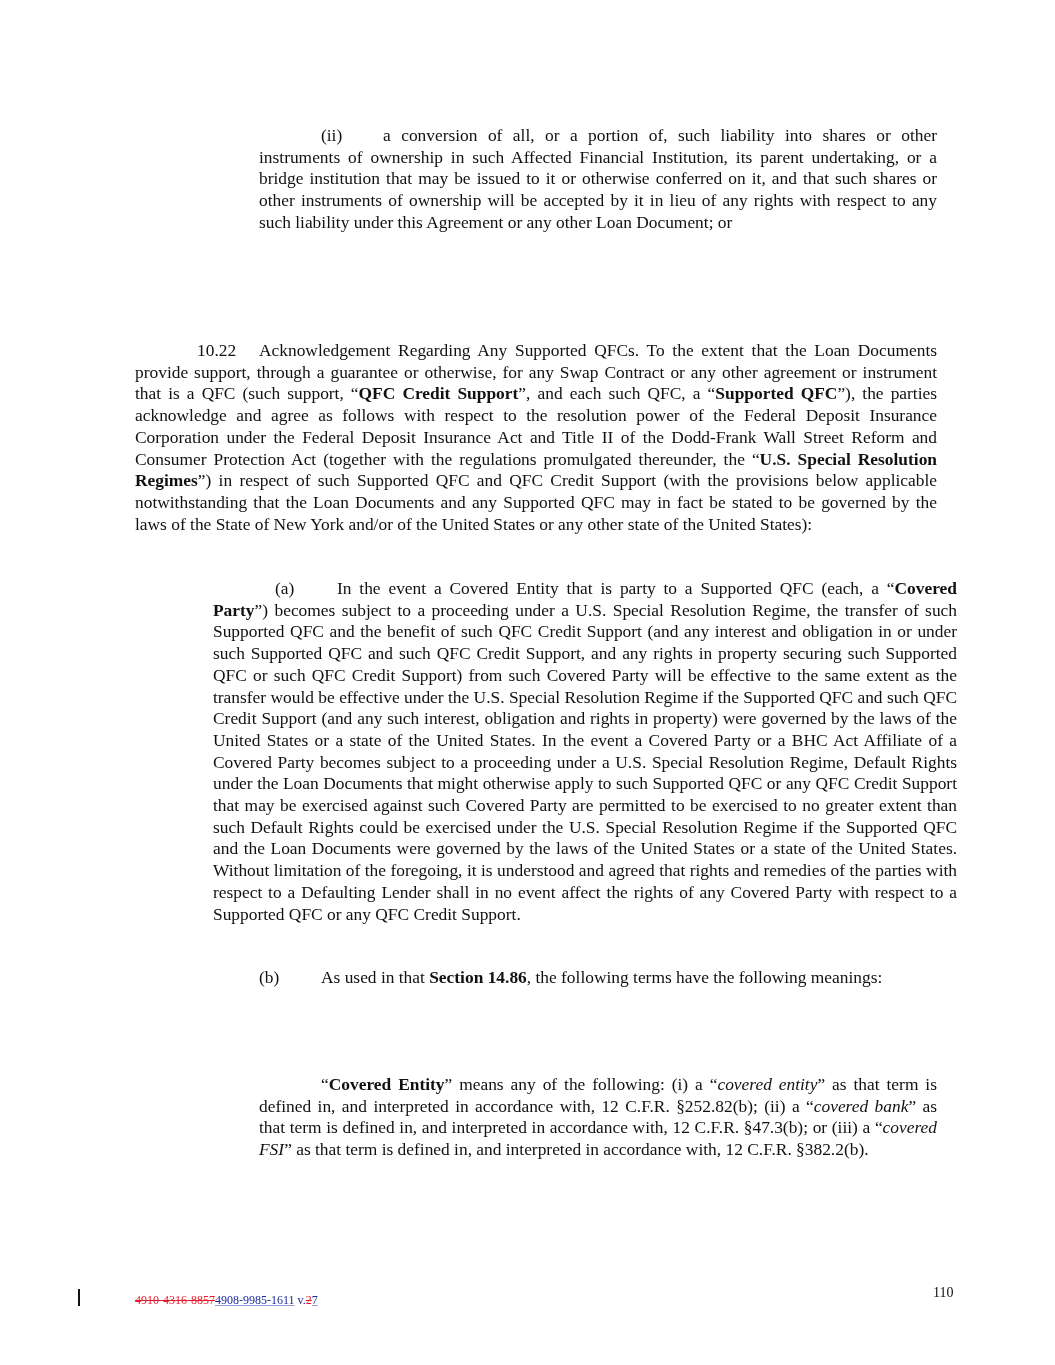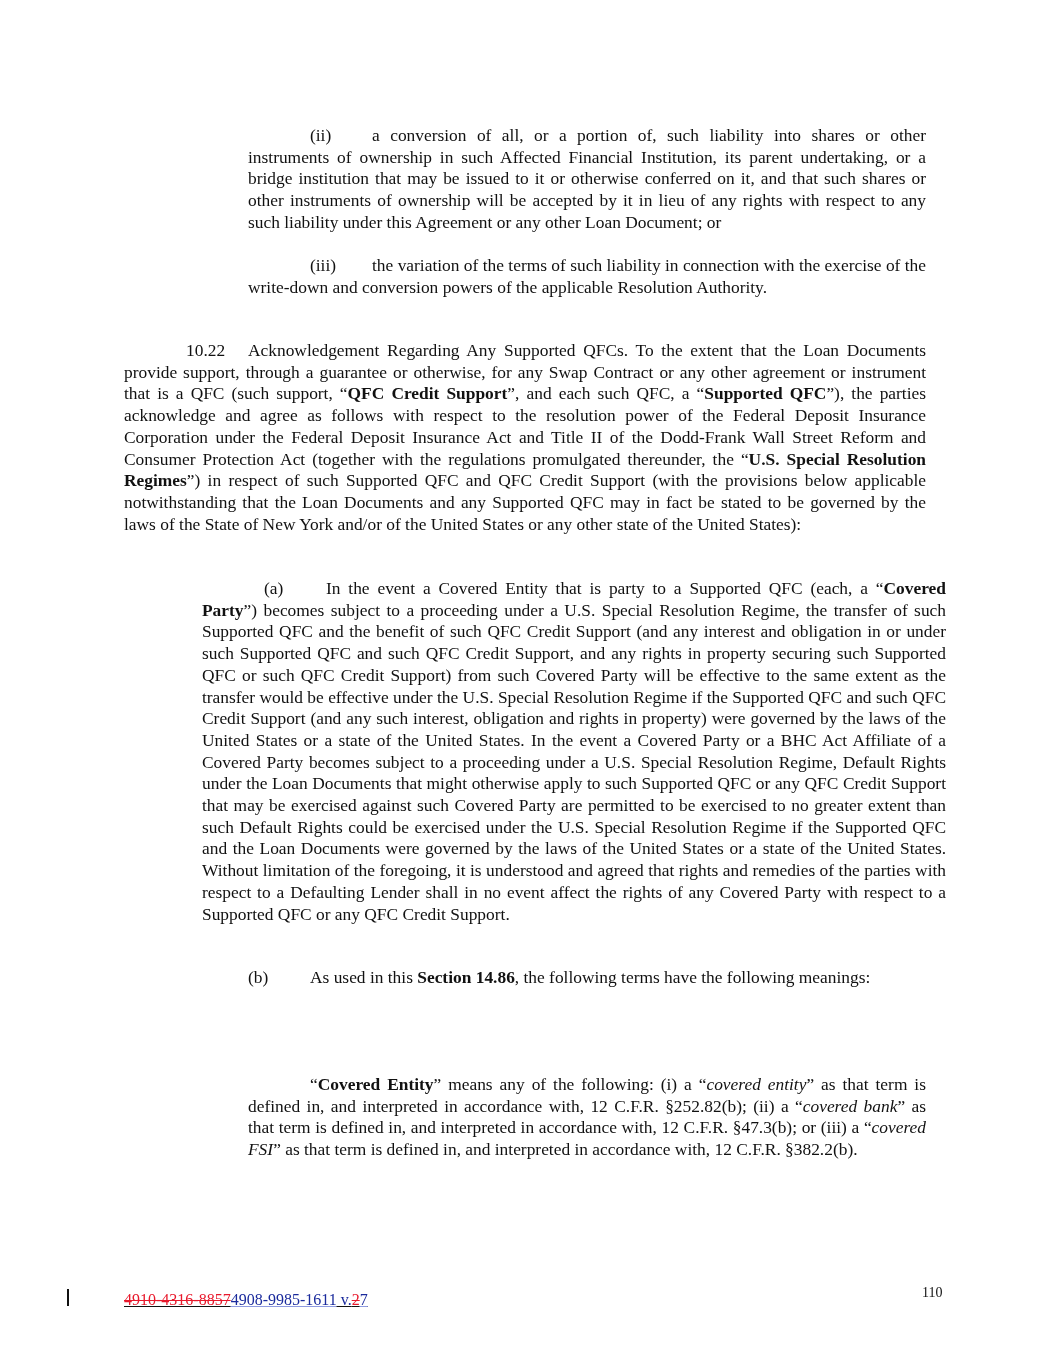--- a/index.html
+++ b/index.html
@@ -1,56 +1,55 @@
 <!DOCTYPE html>
 <html><head>
 <meta charset="utf-8">
 <style>
   html, body { margin: 0; padding: 0; background: #ffffff; }
   body { width: 1055px; height: 1365px; position: relative; overflow: hidden;
          font-family: "Liberation Serif", serif; color: #111; }
-  .page { position: absolute; left: 0; top: 0; width: 1043px; height: 1365px; }
+  .page { position: absolute; left: 11px; top: 0; width: 1043px; height: 1365px; }
   .p { position: absolute; font-size: 17.4px; line-height: 21.7px; text-align: justify; text-align-last: left; margin: 0; }
   .p1 { left: 248px; width: 678px; top: 125px; }
   .p2 { left: 248px; width: 678px; top: 255px; }
   .p3 { left: 124px; width: 802px; top: 340px; }
   .pa { left: 186px; width: 744px; top: 578px; margin-left: 16px; }
   .pb { left: 248px; width: 678px; top: 967px; }
   .pd1 { left: 248px; width: 678px; top: 1010px; }
   .pd2 { left: 248px; width: 678px; top: 1074px; }
   .num { display: inline-block; }
   .num-ii { width: 62px; }
   .num-sec { width: 62px; }
   .num-a { width: 62px; }
   .num-b { width: 62px; }
   .indent62 { display: inline-block; width: 62px; }
   b { font-weight: normal; }
   .bi { font-weight: bold; }
   i { font-style: italic; }
   .footer-bar { position: absolute; left: 67px; top: 1289px; width: 2px; height: 17px; background: #111; }
-  .footer-id { position: absolute; left: 124px; top: 1293px; font-size: 16px; line-height: 14px; text-decoration: underline; }
+  .footer-id { position: absolute; left: 124px; top: 1293px; font-size: 12px; line-height: 14px; }
   .del { color: #e8192c; text-decoration: line-through; }
   .ins { color: #1a2a9c; text-decoration: underline; text-decoration-color: #8e9ae0; }
   .plain { color: #1a2a9c; }
   .page-num { position: absolute; left: 922px; top: 1285px; font-size: 14px; }
 </style>
 </head>
 <body>
 
 <div class="page">
 
   <p class="p p1"><span class="indent62"></span><span class="num num-ii">(ii)</span><span>a conversion of all, or a portion of, such liability into shares or other instruments of ownership in such Affected Financial Institution, its parent undertaking, or a bridge institution that may be issued to it or otherwise conferred on it, and that such shares or other instruments of ownership will be accepted by it in lieu of any rights with respect to any such liability under this Agreement or any other Loan Document; or</span></p>
 
-  <p class="p p2"><span class="indent62"></span><span class="num num-ii">(iii)</span><span>the variation of the terms of such liability in connection with the exercise of the write-down and conversion powers of the applicable Resolution Authority.</span></p>
 
   <p class="p p3"><span class="indent62"></span><span class="num num-sec">10.22</span><b>Acknowledgement Regarding Any Supported QFCs</b><span>. To the extent that the Loan Documents provide support, through a guarantee or otherwise, for any Swap Contract or any other agreement or instrument that is a QFC (such support, “</span><span class="bi">QFC Credit Support</span><span>”, and each such QFC, a “</span><span class="bi">Supported QFC</span><span>”), the parties acknowledge and agree as follows with respect to the resolution power of the Federal Deposit Insurance Corporation under the Federal Deposit Insurance Act and Title II of the Dodd-Frank Wall Street Reform and Consumer Protection Act (together with the regulations promulgated thereunder, the “</span><span class="bi">U.S. Special Resolution Regimes</span><span>”) in respect of such Supported QFC and QFC Credit Support (with the provisions below applicable notwithstanding that the Loan Documents and any Supported QFC may in fact be stated to be governed by the laws of the State of New York and/or of the United States or any other state of the United States):</span></p>
 
   <p class="p pa"><span class="indent62"></span><span class="num num-a">(a)</span><span>In the event a Covered Entity that is party to a Supported QFC (each, a “</span><span class="bi">Covered Party</span><span>”) becomes subject to a proceeding under a U.S. Special Resolution Regime, the transfer of such Supported QFC and the benefit of such QFC Credit Support (and any interest and obligation in or under such Supported QFC and such QFC Credit Support, and any rights in property securing such Supported QFC or such QFC Credit Support) from such Covered Party will be effective to the same extent as the transfer would be effective under the U.S. Special Resolution Regime if the Supported QFC and such QFC Credit Support (and any such interest, obligation and rights in property) were governed by the laws of the United States or a state of the United States. In the event a Covered Party or a BHC Act Affiliate of a Covered Party becomes subject to a proceeding under a U.S. Special Resolution Regime, Default Rights under the Loan Documents that might otherwise apply to such Supported QFC or any QFC Credit Support that may be exercised against such Covered Party are permitted to be exercised to no greater extent than such Default Rights could be exercised under the U.S. Special Resolution Regime if the Supported QFC and the Loan Documents were governed by the laws of the United States or a state of the United States. Without limitation of the foregoing, it is understood and agreed that rights and remedies of the parties with respect to a Defaulting Lender shall in no event affect the rights of any Covered Party with respect to a Supported QFC or any QFC Credit Support.</span></p>
 
-  <p class="p pb"><span class="num num-b">(b)</span><span>As used in this </span><span class="bi">Section 14.86</span><span>, the following terms have the following meanings:</span></p>
+  <p class="p pb"><span class="num num-b">(b)</span><span>As used in that </span><span class="bi">Section 14.86</span><span>, the following terms have the following meanings:</span></p>
 
 
   <p class="p pd2"><span class="indent62"></span><span>“</span><span class="bi">Covered Entity</span><span>” means any of the following: (i) a “</span><i>covered entity</i><span>” as that term is defined in, and interpreted in accordance with, 12 C.F.R. §252.82(b); (ii) a “</span><i>covered bank</i><span>” as that term is defined in, and interpreted in accordance with, 12 C.F.R. §47.3(b); or (iii) a “</span><i>covered FSI</i><span>” as that term is defined in, and interpreted in accordance with, 12 C.F.R. §382.2(b).</span></p>
 
   <div class="footer-bar"></div>
 
   <div class="footer-id"><span class="del">4910-4316-8857</span><span class="ins">4908-9985-1611</span><span class="plain"> v.</span><span class="del">2</span><span class="ins">7</span></div>
 
   <div class="page-num">110</div>
 

